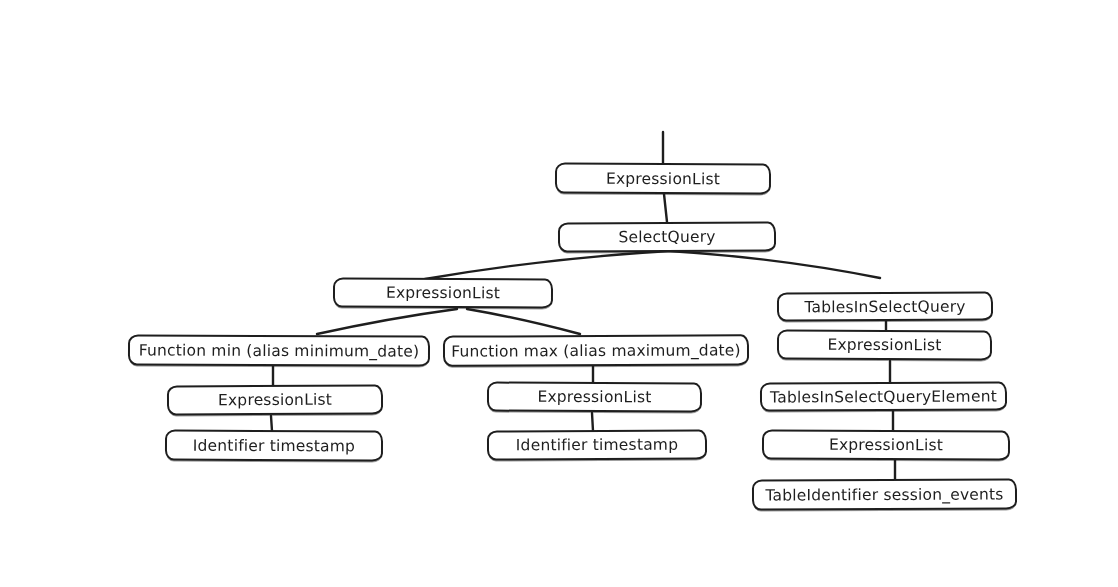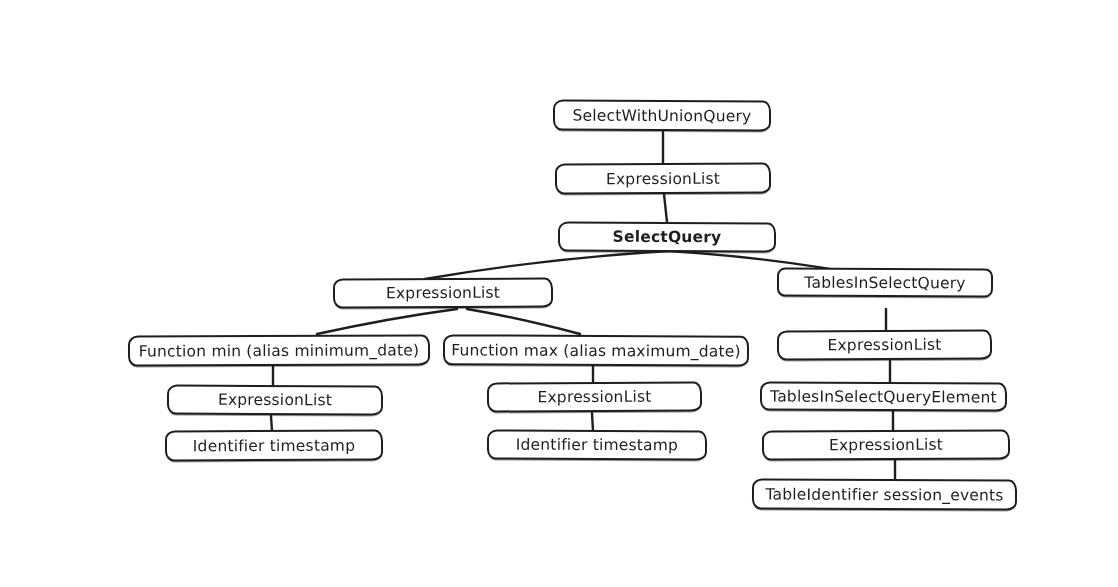--- a/index.html
+++ b/index.html
@@ -55,37 +55,34 @@
     <path d="M273 366 L273 386"></path>
     <path d="M271 416 L272 431"></path>
     <path d="M593 366 L593 383"></path>
     <path d="M592 413 L593 431"></path>
     <path d="M886 309 L886 331"></path>
     <path d="M890 361 L890 383"></path>
     <path d="M893 411 L893 431"></path>
     <path d="M895 460 L895 480"></path>
   </svg>
 
-  <div class="node" style="left:553px; top:100px; width:218px; height:31px;">
-    <span>SelectWithUnionQuery</span>
-  </div>
 
   <div class="node" style="left:555px; top:163px; width:216px; height:31px;">
     <span>ExpressionList</span>
   </div>
 
-  <div class="node" style="left:558px; top:222px; width:218px; height:30px;font-weight:bold;">
+  <div class="node" style="left:558px; top:222px; width:218px; height:30px;">
     <span>SelectQuery</span>
   </div>
 
   <div class="node" style="left:333px; top:278px; width:220px; height:30px;">
     <span>ExpressionList</span>
   </div>
 
-  <div class="node" style="left:777px; top:268px; width:216px; height:29px;border-radius:8px;">
+  <div class="node" style="left:777px; top:292px; width:216px; height:29px;">
     <span>TablesInSelectQuery</span>
   </div>
 
   <div class="node" style="left:128px; top:335px; width:302px; height:31px;">
     <span>Function min (alias minimum_date)</span>
   </div>
 
   <div class="node" style="left:443px; top:335px; width:306px; height:31px;">
     <span>Function max (alias maximum_date)</span>
   </div>

